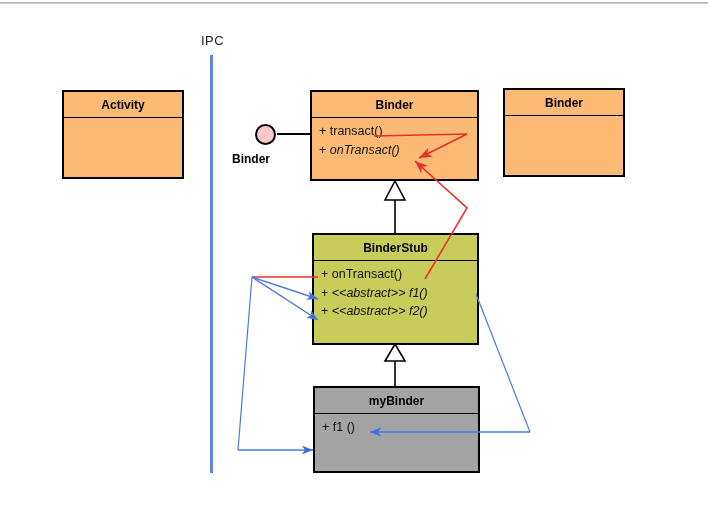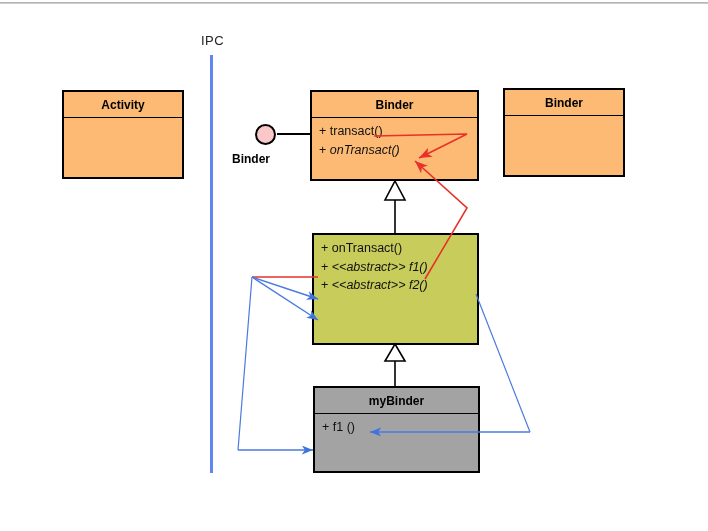--- a/index.html
+++ b/index.html
@@ -146,20 +146,21 @@
 
   <div class="umlbox fill-pink" id="box-binder">
     <div class="title">Binder</div>
     <div class="members">
       <div class="member">+ transact()</div>
       <div class="member"><span>+ </span><span class="ital">onTransact()</span></div>
     </div>
   </div>
 
   <div class="umlbox fill-olive" id="box-binderstub">
+    <div class="title">BinderStub</div>
     <div class="members">
       <div class="member">+ onTransact()</div>
       <div class="member"><span>+ </span><span class="ital">&lt;&lt;abstract&gt;&gt; f1()</span></div>
       <div class="member"><span>+ </span><span class="ital">&lt;&lt;abstract&gt;&gt; f2()</span></div>
     </div>
   </div>
 
   <div class="umlbox fill-cream" id="box-mybinder">
     <div class="title">myBinder</div>
     <div class="members">

